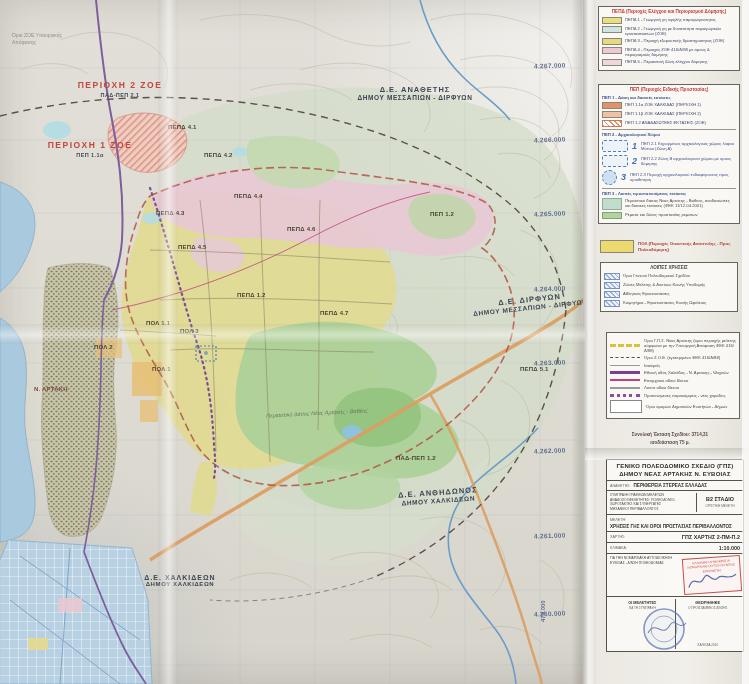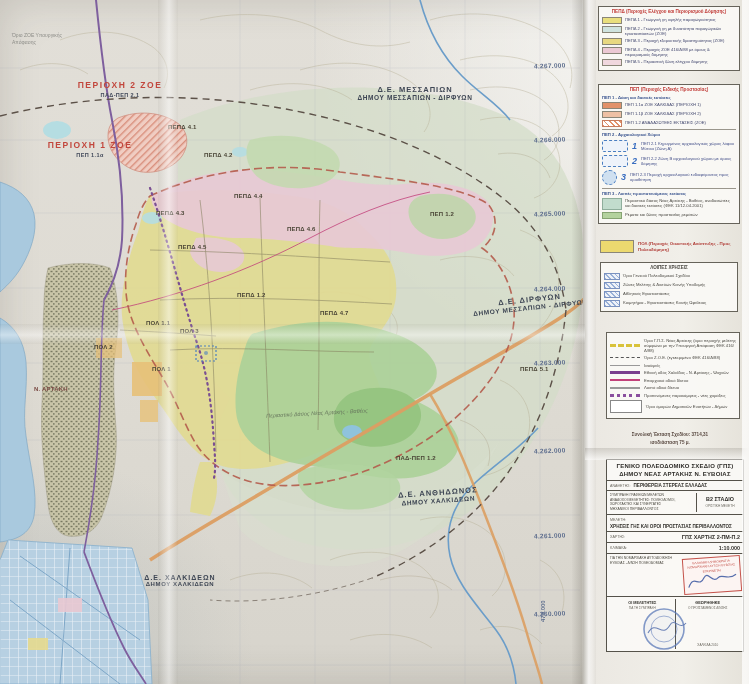--- a/index.html
+++ b/index.html
@@ -223,21 +223,21 @@
     <div>Όριο ΖΟΕ Υπουργικής</div>
     <div>Απόφασης</div>
   </div>
 
   <div class="redlab" style="left:55px;top:80px;width:130px">ΠΕΡΙΟΧΗ 2 ΖΟΕ</div>
   <div class="redsub" style="left:55px;top:92px;width:130px">ΠΑΔ-ΠΕΠ 2.1</div>
   <div class="redlab" style="left:25px;top:140px;width:130px">ΠΕΡΙΟΧΗ 1 ΖΟΕ</div>
   <div class="redsub" style="left:25px;top:152px;width:130px">ΠΕΠ 1.1α</div>
 
   <div class="rlab" style="left:320px;top:85px;width:190px">
-    <div class="l1">Δ.Ε. ΜΕΣΣΑΠΙΩΝ</div>
+    <div class="l1">Δ.Ε. ΑΝΑΘΕΤΗΣ</div>
     <div class="l2">ΔΗΜΟΥ ΜΕΣΣΑΠΙΩΝ - ΔΙΡΦΥΩΝ</div>
   </div>
   <div class="rlab" style="left:450px;top:295px;width:160px;transform:rotate(-6deg)">
     <div class="l1">Δ.Ε. ΔΙΡΦΥΩΝ</div>
     <div class="l2">ΔΗΜΟΥ ΜΕΣΣΑΠΙΩΝ - ΔΙΡΦΥΩΝ</div>
   </div>
   <div class="rlab" style="left:358px;top:488px;width:160px;transform:rotate(-4deg)">
     <div class="l1">Δ.Ε. ΑΝΘΗΔΩΝΟΣ</div>
     <div class="l2">ΔΗΜΟΥ ΧΑΛΚΙΔΕΩΝ</div>
   </div>

